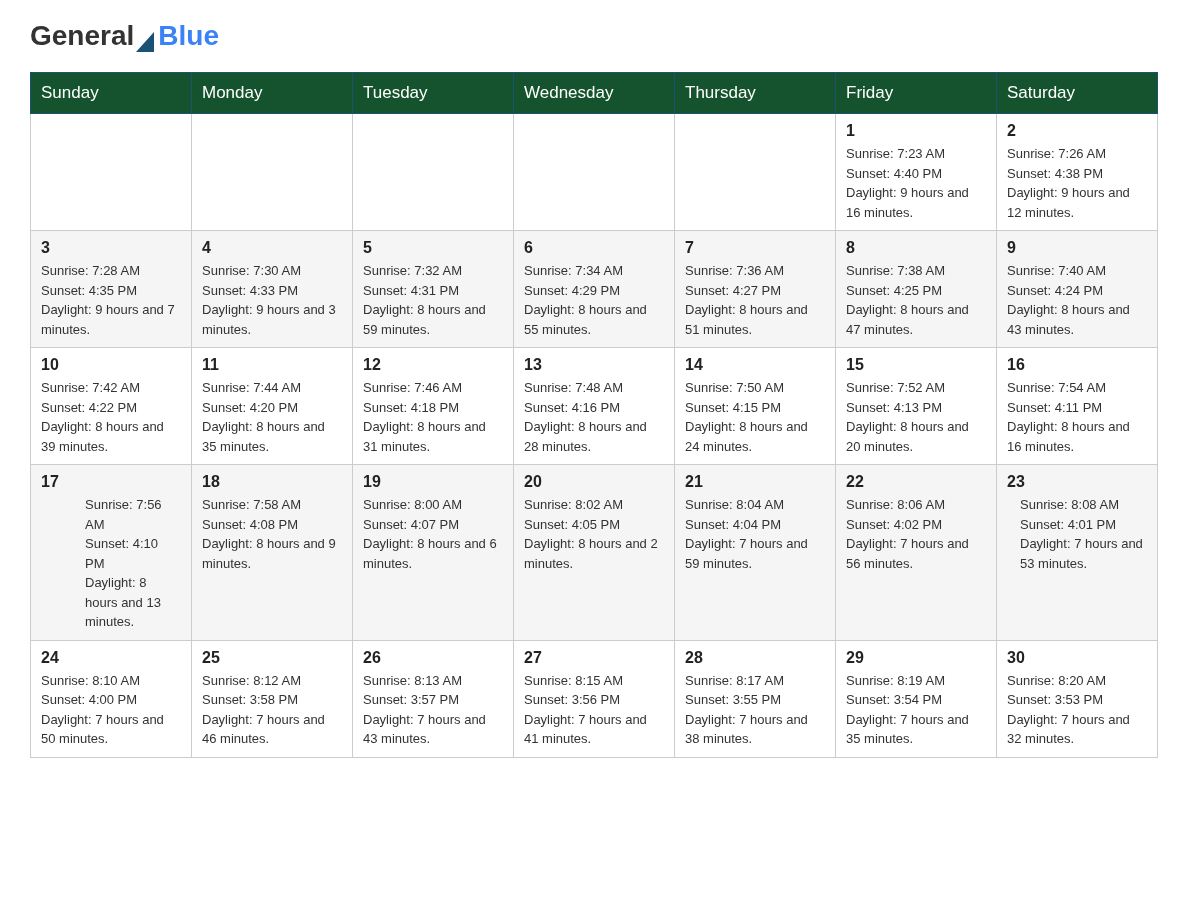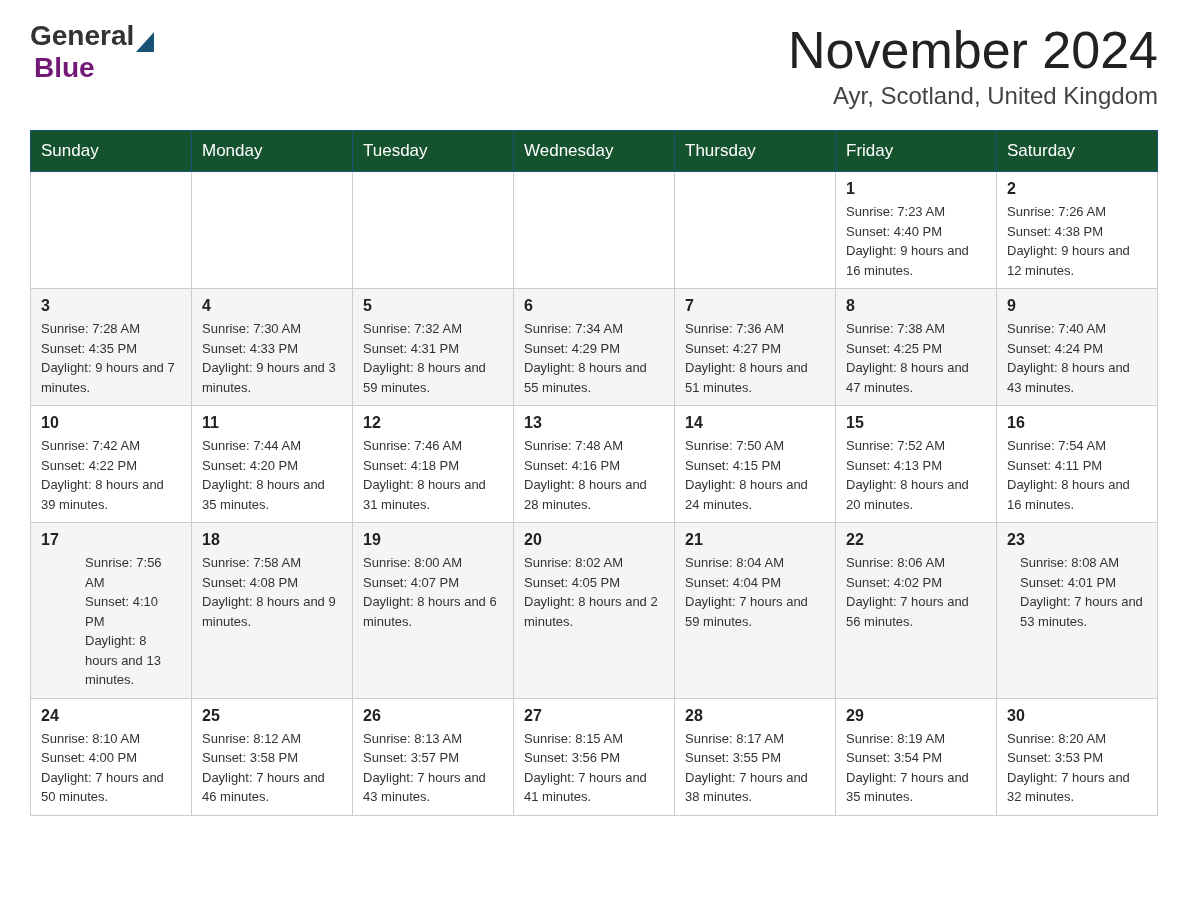--- a/index.html
+++ b/index.html
@@ -18,27 +18,27 @@
     }
     .logo-text-general {
       font-size: 28px;
       font-weight: bold;
       color: #333;
       font-family: Arial, sans-serif;
     }
     .logo-blue {
       font-size: 28px;
       font-weight: bold;
-      color: #701a75;
+      color: #3b82f6;
       margin-left: 2px;
       font-family: Arial, sans-serif;
     }
     .logo-wrapper {
       display: flex;
-      flex-direction: column;
+      flex-direction: row;
       align-items: flex-start;
     }
     .logo-top-row {
       display: flex;
       align-items: flex-end;
     }
     .title-block {
       text-align: right;
     }
     .month-title {
@@ -106,24 +106,20 @@
       <div style="display:flex; flex-direction:column; align-items:center; margin-left:2px;">
         <svg width="18" height="20" viewBox="0 0 18 20">
           <polygon points="0,20 18,20 18,0" fill="#1a5276"></polygon>
         </svg>
       </div>
     </div>
     <div style="margin-left: 2px;">
       <span class="logo-blue">Blue</span>
     </div>
   </div>
-  <div class="title-block">
-    <div class="month-title">November 2024</div>
-    <div class="location">Ayr, Scotland, United Kingdom</div>
-  </div>
 </div>
 
 <table>
   <thead>
     <tr>
     <th>Sunday</th>
         <th>Monday</th>
         <th>Tuesday</th>
         <th>Wednesday</th>
         <th>Thursday</th>

